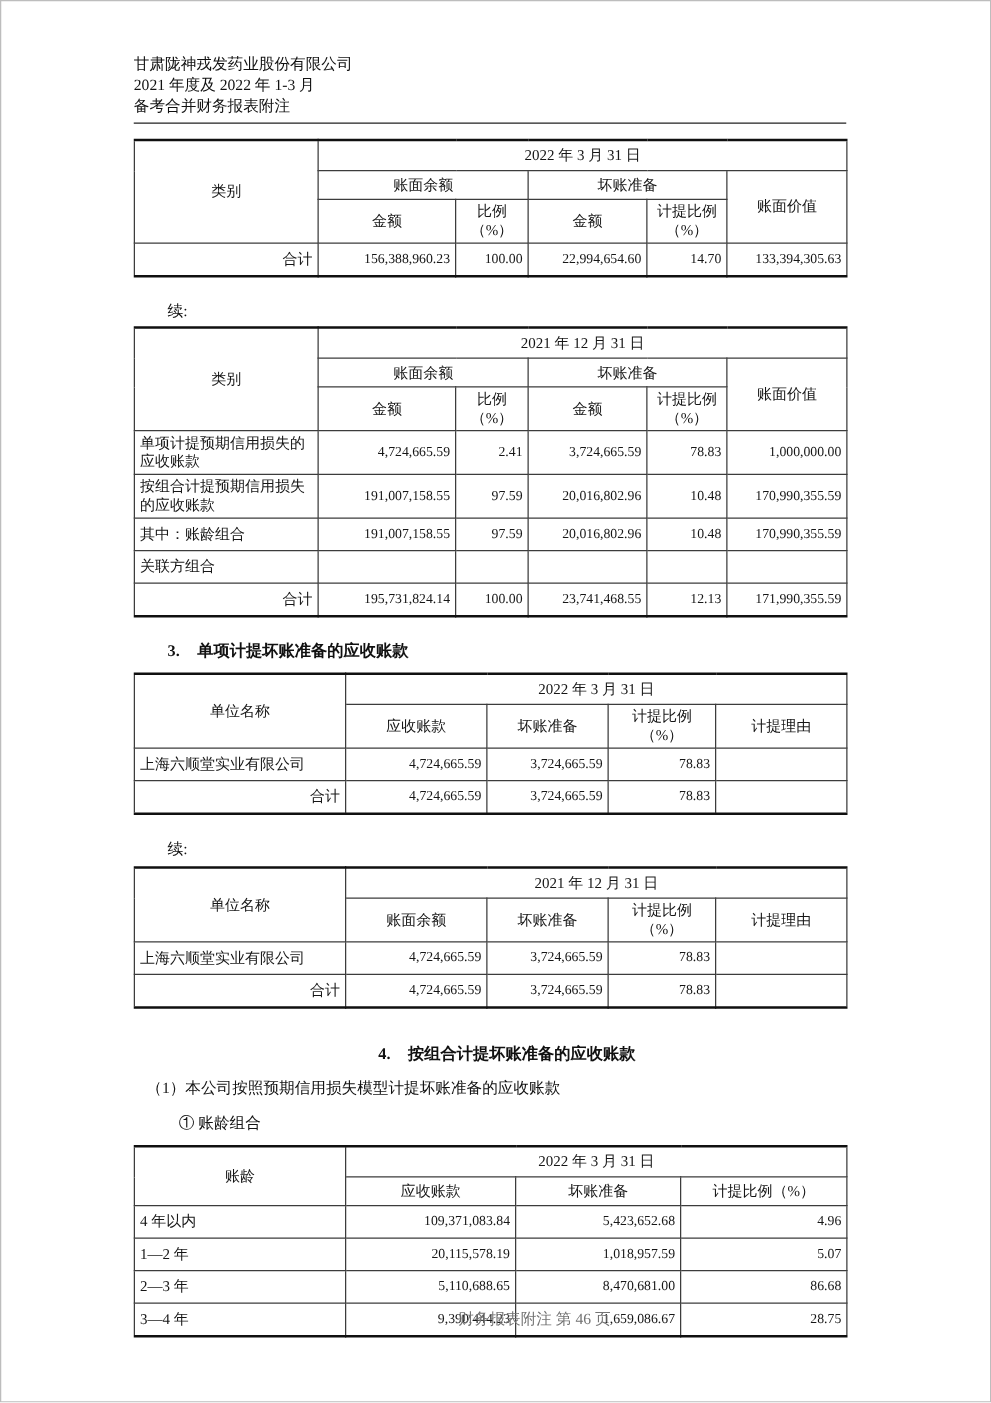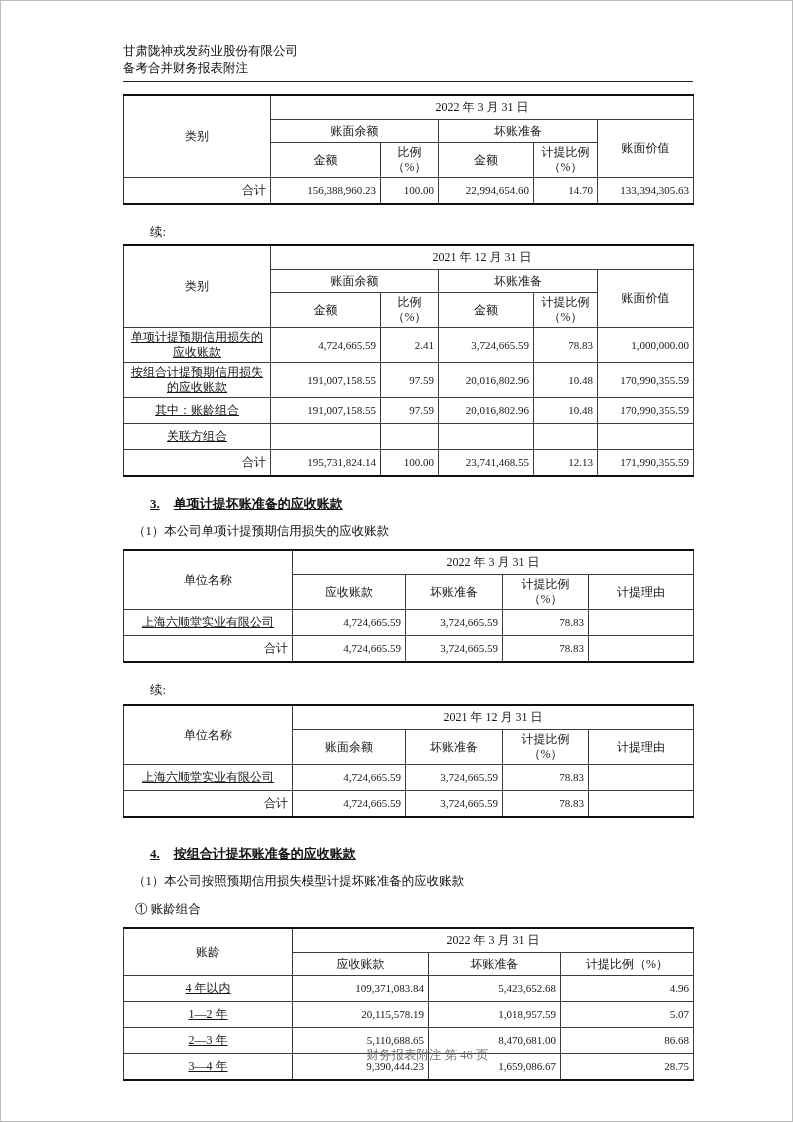--- a/index.html
+++ b/index.html
@@ -6,21 +6,21 @@
   .page {
     position:relative;
     width:793px; height:1122px;
     box-sizing:border-box;
     background:#ffffff;
     border:1px solid #bdbdbd;
     font-family:"Liberation Serif","DejaVu Serif",serif;
     color:#111;
     overflow:hidden;
   }
-  .content { position:absolute; left:122px; top:0; width:570px; }
+  .content { position:absolute; left:106px; top:0; width:570px; }
 
   .doc-header { margin-top:42px; font-size:12.5px; line-height:17px; }
   .header-rule { margin-top:4px; border-top:1.5px solid #222; height:0; }
 
   table.fintable {
     border-collapse:collapse;
     table-layout:fixed;
     width:570px;
     font-size:12px;
     color:#161616;
@@ -33,51 +33,52 @@
     line-height:15px;
   }
   table.fintable { border:1px solid #2b2b2b; border-top:2.5px solid #101010; border-bottom:2.5px solid #101010; }
 
   .hd { text-align:center; }
   .row-date td { height:19px; }
   .row-grp td  { height:18px; }
   .row-sub td  { height:30px; }
   .dr td { height:21px; }
   .c { text-align:right; }
-  .l { text-align:center; padding-left:5px;text-decoration:underline; }
+  .l { text-align:left; padding-left:5px; }
   .r { text-align:right; padding-right:6px; }
   .num { font-size:11px; }
 
   .t1 { margin-top:12px; }
   .continued { margin-top:19px; margin-left:27px; font-size:12.5px; line-height:16px; }
   .t2 { margin-top:4px; }
 
-  .sec-heading { margin-top:18px; margin-left:27px; font-size:13px; font-weight:bold; line-height:17px;text-decoration:underline; }
+  .sec-heading { margin-top:18px; margin-left:27px; font-size:13px; font-weight:bold; line-height:17px; }
   .sec-heading .sec-no { margin-right:14px; }
   .sec-sub { margin-top:11px; margin-left:10px; font-size:12.5px; line-height:17px; }
-  .sec-sub2 { margin-top:11px; margin-left:12px; font-size:12.5px; line-height:17px; }
+  .sec-sub2 { margin-top:11px; margin-left:36px; font-size:12.5px; line-height:17px; }
 
   .t3 { margin-top:9px; }
   .t4 { margin-top:6px; }
-  .s4-heading { margin-top:27px; }
+  .s4-heading { margin-top:27px;text-align:center; }
   .t5 { margin-top:9px; }
 
   .footer {
     position:absolute; left:0; top:1046px; width:793px;
     text-align:center; font-size:12.5px; color:#737373;padding-left:30px;
   }
 </style>
 </head>
 <body>
 
 <div class="page">
   <div class="content">
 
     <div class="doc-header">
       <div>甘肃陇神戎发药业股份有限公司</div>
+      <div>2021 年度及 2022 年 1-3 月</div>
       <div>备考合并财务报表附注</div>
     </div>
     <div class="header-rule"></div>
 
     <table class="fintable t1">
       <colgroup>
           <col style="width:147px">
           <col style="width:110px">
           <col style="width:58px">
           <col style="width:95px">
@@ -189,21 +190,20 @@
         <td class="r num">23,741,468.55</td>
         <td class="r num">12.13</td>
         <td class="r num">171,990,355.59</td>
       </tr>
     </tbody>
       </table>
 
     <div class="sec-heading">
       <span class="sec-no">3.</span><span>单项计提坏账准备的应收账款</span>
     </div>
-    <div class="sec-sub">（1）本公司单项计提预期信用损失的应收账款</div>
 
     <table class="fintable t3">
       <colgroup>
           <col style="width:169px">
           <col style="width:113px">
           <col style="width:97px">
           <col style="width:86px">
           <col style="width:105px">
         </colgroup>
       <tbody>

